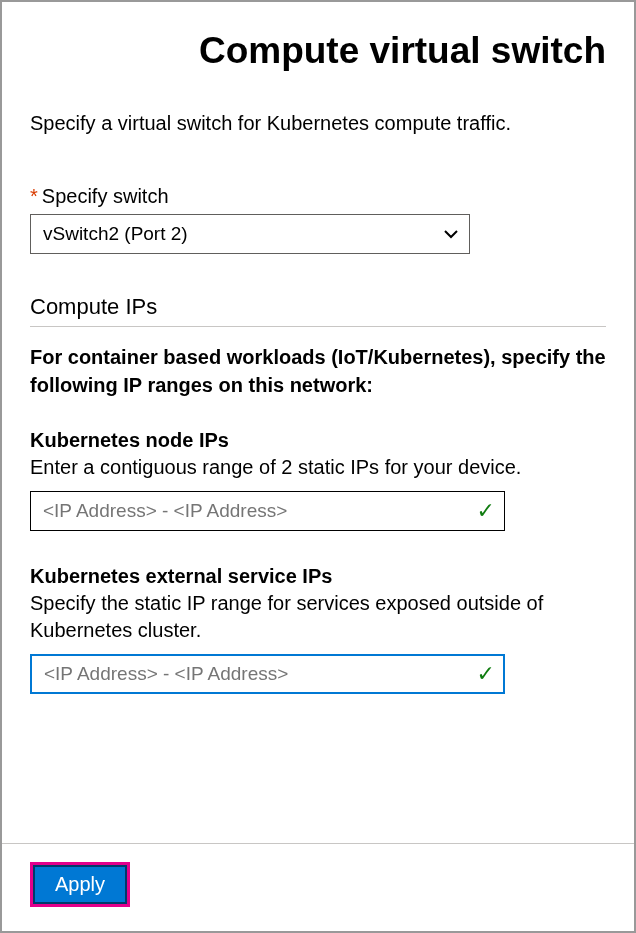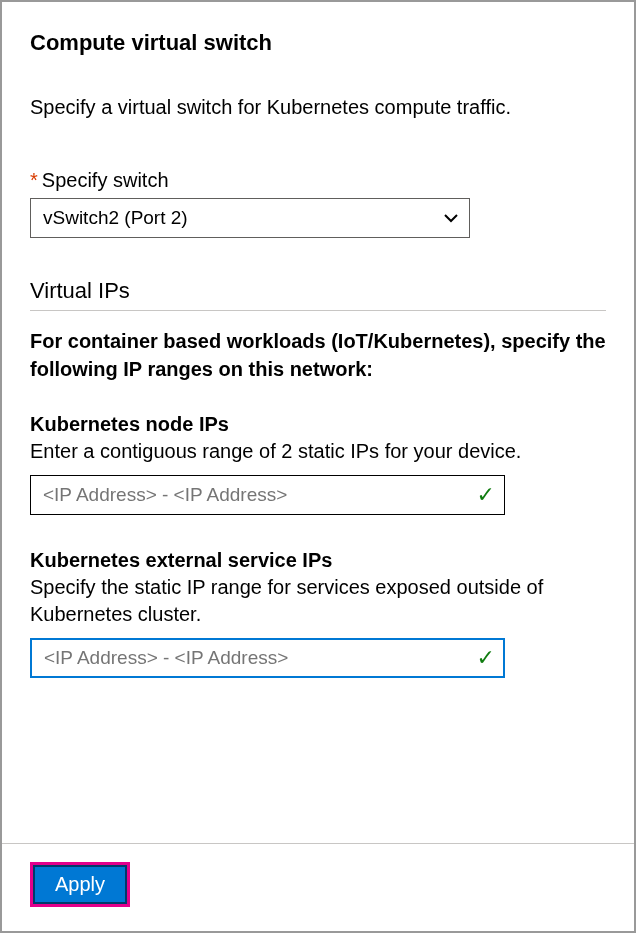--- a/index.html
+++ b/index.html
@@ -11,23 +11,24 @@
       font-family: "Segoe UI", Arial, sans-serif;
       background: #fff;
       width: 636px;
       height: 933px;
       border: 2px solid #999;
       padding: 28px 28px 0 28px;
       position: relative;
       color: #000;
     }
     .page-title {
-      font-size: 22px;
+      font-size: 37px;
       font-weight: 600;
       margin-bottom: 40px;
+      text-align: right;
     }
     .page-subtitle {
       font-size: 20px;
       margin-bottom: 50px;
     }
     .field-label {
       font-size: 20px;
       margin-bottom: 6px;
     }
     .required-star {
@@ -143,21 +144,21 @@
 </div>
 <div class="select-wrapper">
   <input type="text" readonly="" class="select-input" value="vSwitch2 (Port 2)" style="">
   <span class="select-caret">
     <svg width="14" height="10" viewBox="0 0 14 10">
         <path d="M1 2 L7 8 L13 2" stroke="#000" stroke-width="2" fill="none"></path>
       </svg>
   </span>
 </div>
 
-<h2 class="section-header">Virtual IPs</h2>
+<h2 class="section-header">Compute IPs</h2>
 <p class="section-desc">For container based workloads (IoT/Kubernetes), specify the following IP ranges on this network:</p>
 
 <div class="sub-label">Kubernetes node IPs</div>
 <div class="sub-desc">Enter a contiguous range of 2 static IPs for your device.</div>
 <div class="ip-input-wrapper">
   <input type="text" class="ip-input" placeholder="&lt;IP Address&gt; - &lt;IP Address&gt;" style="">
   <span class="valid-check">✓</span>
 </div>
 
 <div class="sub-label">Kubernetes external service IPs</div>

